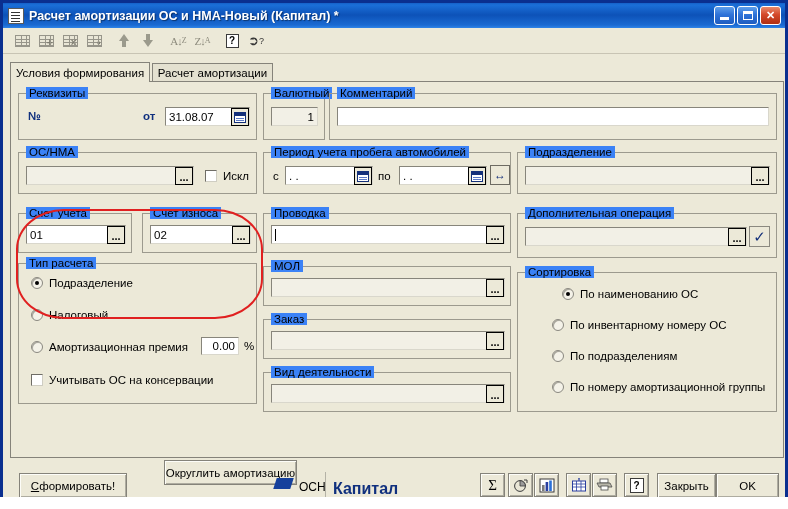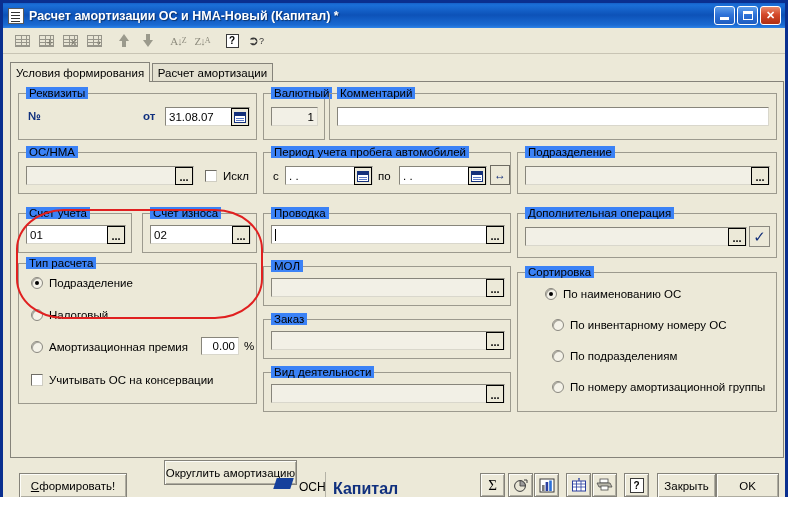--- a/index.html
+++ b/index.html
@@ -591,21 +591,21 @@
       <div class="grp" style="left:506px; top:131px; width:260px; height:45px;">
         <div class="cap">Дополнительная операция</div>
         <div class="tf flat" style="left:7px; top:13px; width:222px; height:19px;"></div>
         <div class="dots" style="left:210px; top:14px;">...</div>
         <div class="checkbtn" style="left:231px; top:12px;">✓</div>
       </div>
 
       <div class="grp" style="left:506px; top:190px; width:260px; height:140px;">
         <div class="cap">Сортировка</div>
 
-        <div class="radio-row" style="left:27px; top:15px;">
+        <div class="radio-row" style="left:44px; top:15px;">
           <span class="radio on"></span>
           <span>По наименованию ОС</span>
         </div>
         <div class="radio-row" style="left:34px; top:46px;">
           <span class="radio"></span>
           <span>По инвентарному номеру ОС</span>
         </div>
         <div class="radio-row" style="left:34px; top:77px;">
           <span class="radio"></span>
           <span>По подразделениям</span>

